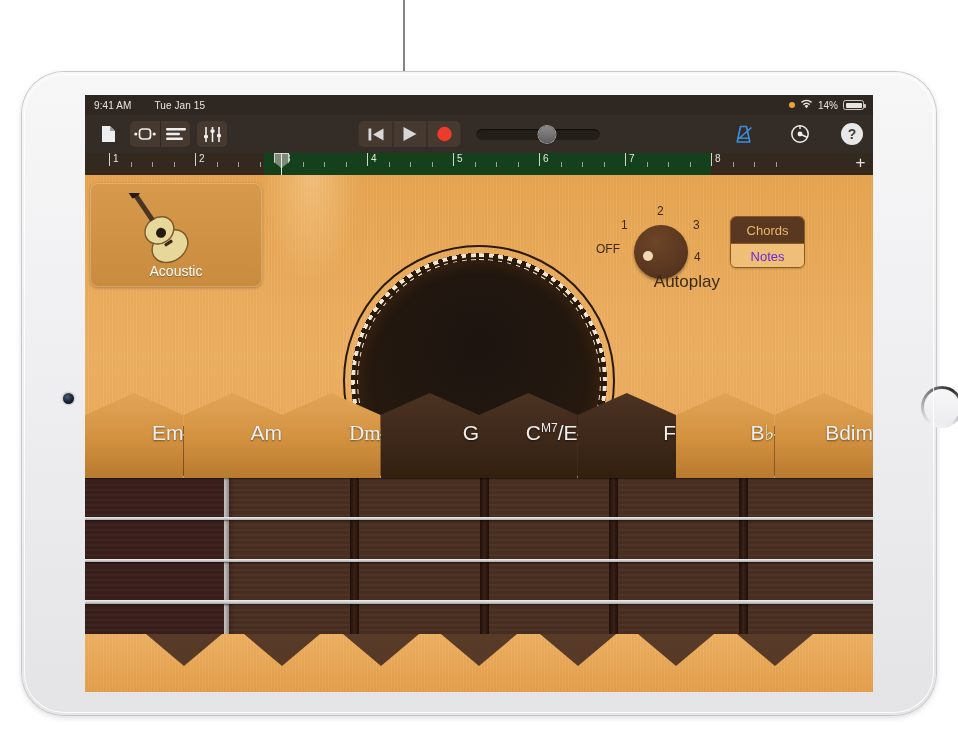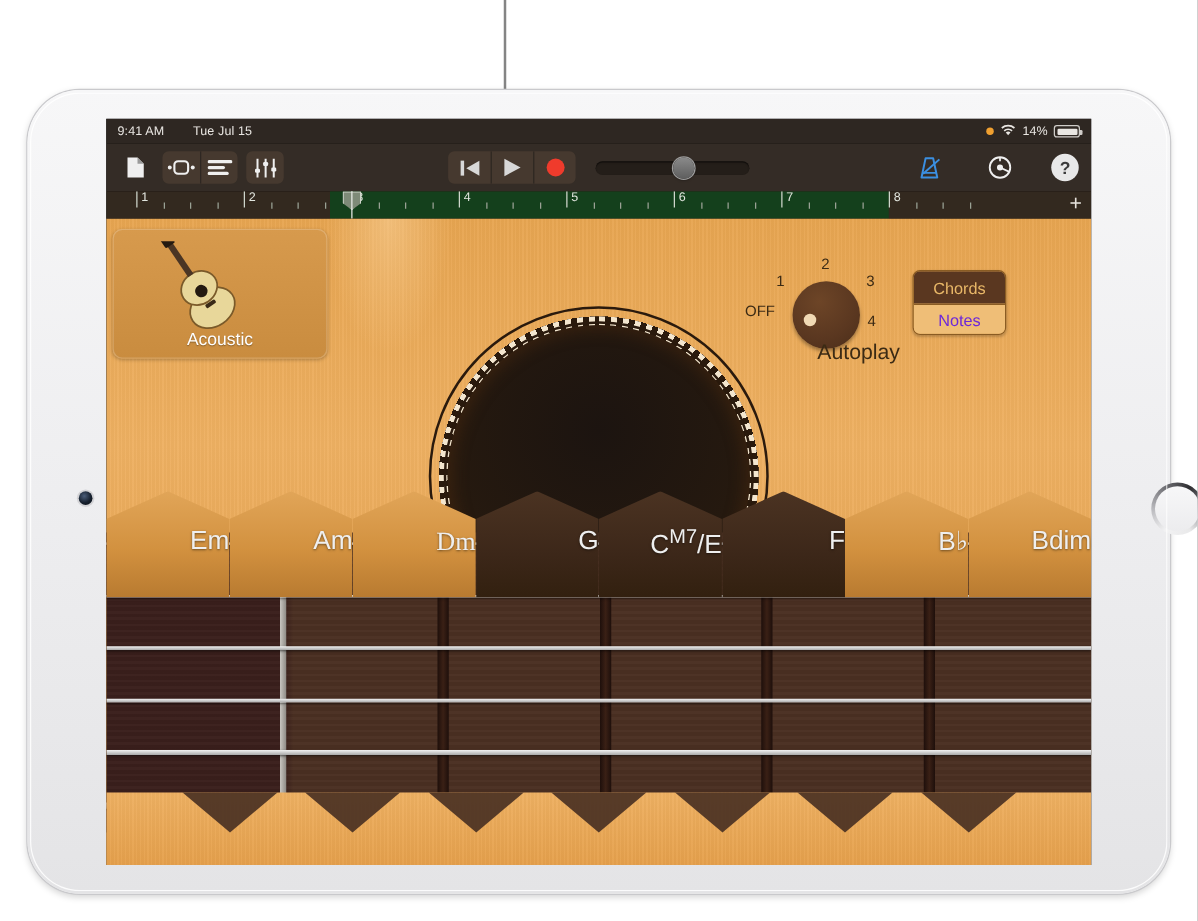--- a/index.html
+++ b/index.html
@@ -163,21 +163,21 @@
     background:linear-gradient(90deg,#c9c6c1,#8e8a85); }
 
   .chord-strip { position:absolute; top:0; height:85px; }
   .chord-shape { position:absolute; left:0; top:0; width:100%; height:85px;
     clip-path:polygon(50% 0, 100% 26%, 100% 100%, 0 100%, 0 26%); }
   .chord-shape.lit { background:linear-gradient(180deg,#e1a558 0%,#d2913f 55%,#b87a30 100%); }
   .chord-shape.dark { background:linear-gradient(180deg,#4b3322 0%,#3c2719 60%,#32200f 100%); }
   .chord-name { position:absolute; left:0; top:28px; width:100%; text-align:right;
     color:#efefef; font-size:21px; text-shadow:0 1px 2px rgba(0,0,0,.5);
     white-space:nowrap; }
-  .chord-name sup { font-size:16px; vertical-align:super; }
+  .chord-name sup { font-size:12px; vertical-align:super; }
 
   .string { position:absolute; left:0; width:100%;
     background:linear-gradient(180deg,#f2f2f2,#a8a8a8);
     box-shadow:0 1px 2px rgba(0,0,0,.55); }
   .fret { position:absolute; top:33px; width:9px; height:240px;
     background:linear-gradient(90deg,#1e0f0b,#3a2015,#1e0f0b); }
   .body-bottom { position:absolute; left:0; bottom:0; width:100%; height:58px;
     background:
       repeating-linear-gradient(90deg, rgba(255,255,255,.03) 0 1px, rgba(0,0,0,.02) 1px 3px),
       linear-gradient(180deg,#eeb062,#e5a04c); }
@@ -198,21 +198,21 @@
 
   <div class="device">
     <div class="camera"></div>
     <div class="home-btn"></div>
 
     <div class="screen">
 
       <div class="statusbar">
         <div class="sb-left">
           <span>9:41 AM</span>
-          <span>Tue Jul 15</span>
+          <span>Tue Jan 15</span>
         </div>
         <div class="sb-right">
           <span class="dot-orange"></span>
           <span class="wifi">
             <svg width="13" height="10" viewBox="0 0 13 10">
               <path d="M6.5 9.2 L4.6 6.9a3 3 0 0 1 3.8 0Z" fill="#e9e6e2"></path>
               <path d="M2.9 5.1a5.6 5.6 0 0 1 7.2 0l-.9 1.1a4.2 4.2 0 0 0-5.4 0Z" fill="#e9e6e2"></path>
               <path d="M1 2.8a8.6 8.6 0 0 1 11 0l-.9 1.1a7.2 7.2 0 0 0-9.2 0Z" fill="#e9e6e2"></path>
             </svg>
           </span>

